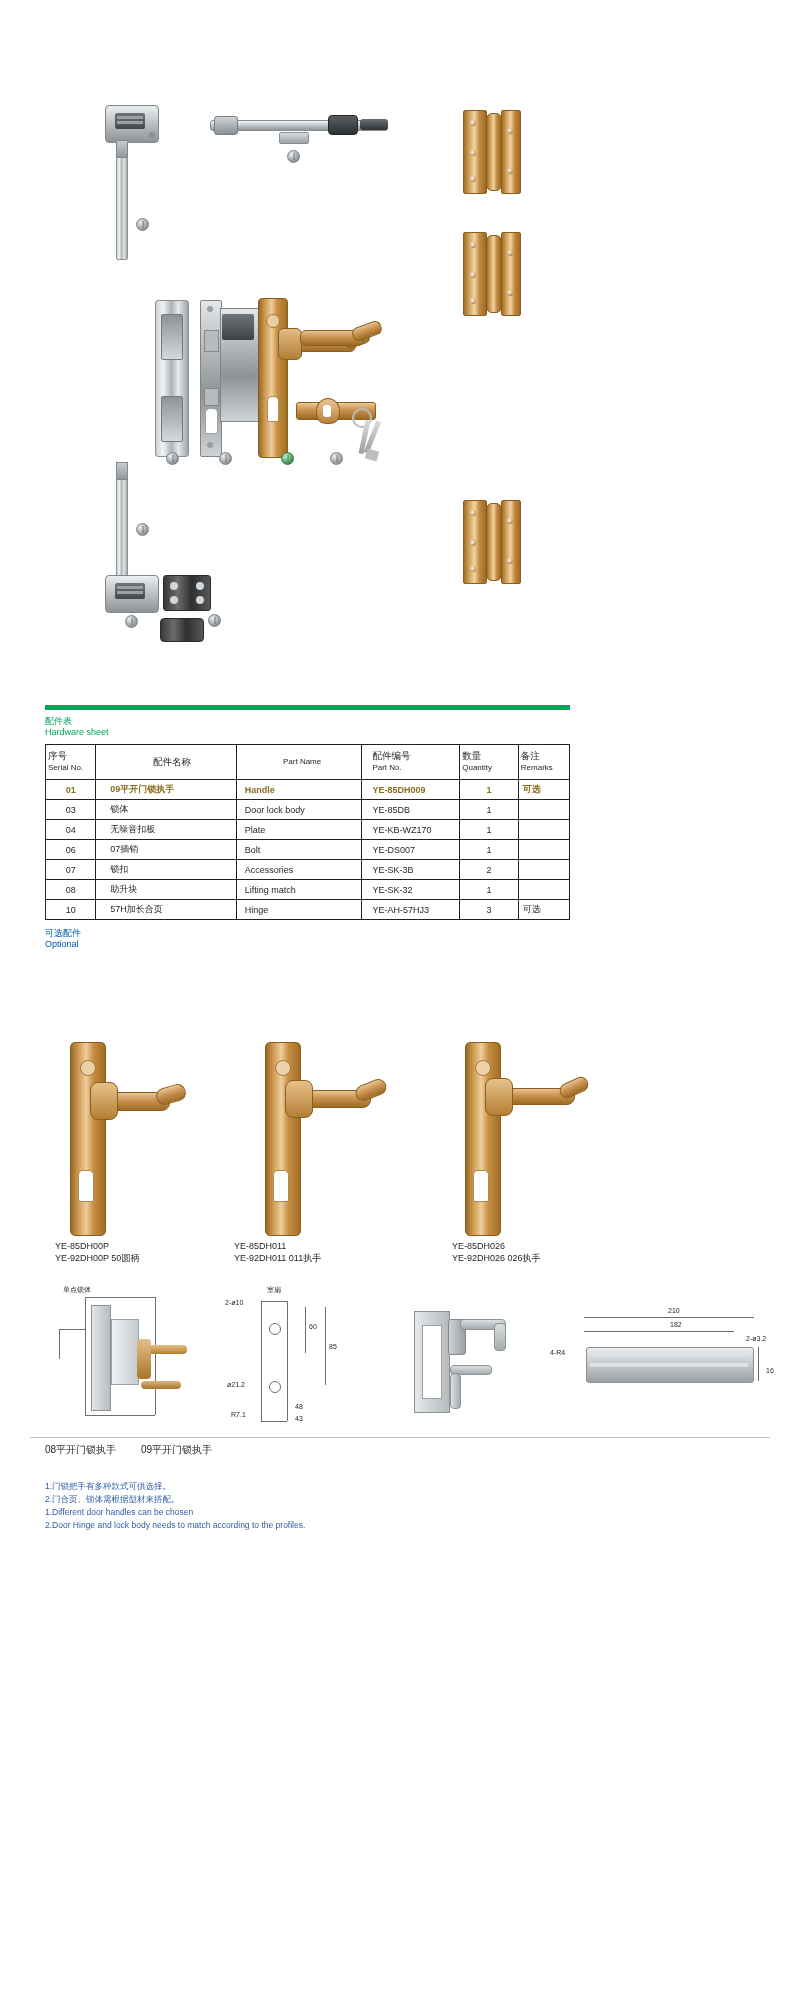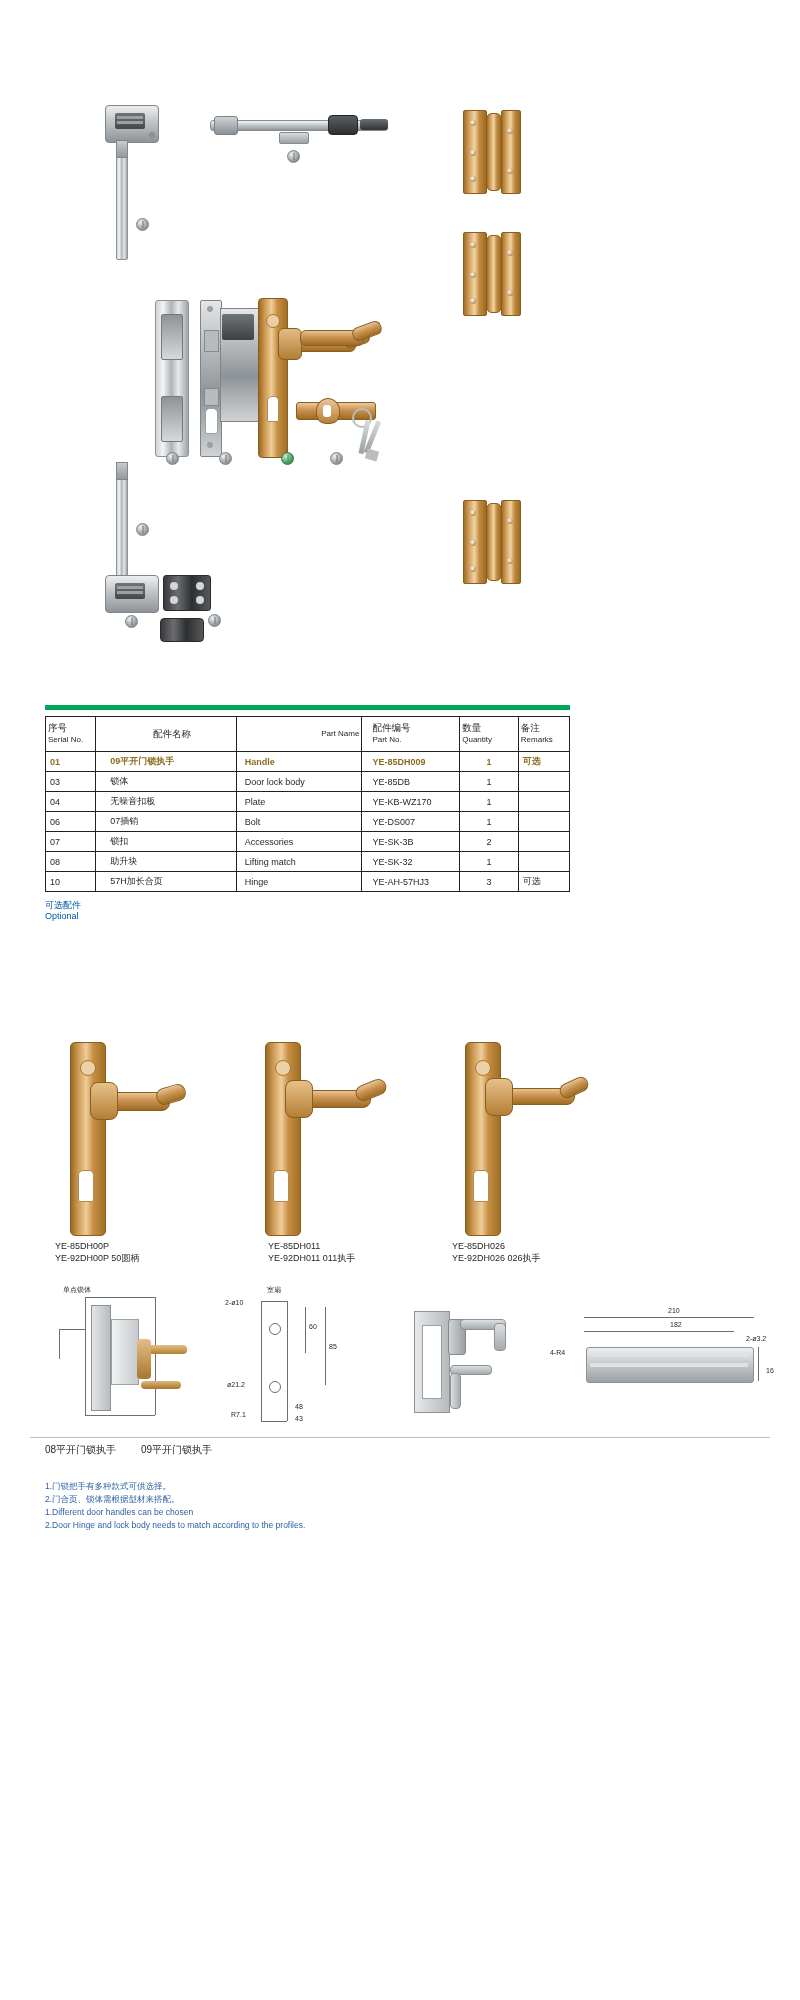--- a/index.html
+++ b/index.html
@@ -49,21 +49,21 @@
   table.hw th,table.hw td{
     border:1px solid #231f20;
     padding:3px 4px;
     vertical-align:middle;
   }
   table.hw thead th{
     text-align:left;font-weight:normal;line-height:12px;padding:5px 2px;
   }
   table.hw thead th .cn{display:block;font-size:9.5px;}
   table.hw thead th .en{display:block;font-size:8px;}
-  .col-no{width:48px;}
+  .col-no{width:48px;text-align:center;}
   .col-cn{width:150px;padding-left:14px !important;margin-top:32px;}
   .col-en{width:130px;padding-left:8px !important;}
   .col-pn{width:95px;padding-left:10px !important;}
   .col-qty{width:56px;text-align:center;}
   .col-rm{width:46px;text-align:left;}
   tr.first td{color:#8a6d1f;font-weight:bold;}
   tr.first td.col-no{font-weight:bold;}
   .opt-title{margin-top:8px;font-size:9px;line-height:11px;color:#0057a8;}
   .opt-title .cn{display:block;}
   .opt-title .en{display:block;}
@@ -253,32 +253,36 @@
       <div style="position:absolute;left:32px;top:6px;width:8px;height:8px;border-radius:50%;background:#d3d6d8;"></div>
       <div style="position:absolute;left:6px;top:20px;width:8px;height:8px;border-radius:50%;background:#d3d6d8;"></div>
       <div style="position:absolute;left:32px;top:20px;width:8px;height:8px;border-radius:50%;background:#d3d6d8;"></div>
     </div>
     <div class="part dark" style="left:160px;top:618px;width:42px;height:22px;border-radius:4px;"></div>
     <div class="screwdot" style="left:208px;top:614px;"></div>
   </div>
 
   <div class="sheet">
     <div class="sheet-bar"></div>
+    <div class="sheet-title">
+      <span class="cn">配件表</span>
+      <span class="en">Hardware sheet</span>
+    </div>
 
     <table class="hw">
       <thead>
         <tr>
           <th class="col-no">
             <span class="cn">序号</span>
             <span class="en">Serial No.</span>
           </th>
           <th class="col-cn" style="text-align:center;">
             <span class="cn">配件名称</span>
           </th>
-          <th class="col-en" style="text-align:right;border-left:none;">
+          <th class="col-en" style="text-align:center;border-left:none;">
             <span class="en">Part Name</span>
           </th>
           <th class="col-pn">
             <span class="cn">配件编号</span>
             <span class="en">Part No.</span>
           </th>
           <th class="col-qty">
             <span class="cn">数量</span>
             <span class="en">Quantity</span>
           </th>
@@ -370,21 +374,21 @@
     </div>
 
     <div class="handle-col" style="left:255px;top:20px;height:210px;">
       <div class="plate" style="left:10px;top:12px;width:34px;height:192px;border-radius:5px;"></div>
       <div class="keyhole" style="left:18px;top:140px;width:14px;height:30px;"></div>
       <div style="position:absolute;left:20px;top:30px;width:14px;height:14px;border-radius:50%;background:#ecd1a8;border:1px solid #a6782f;"></div>
       <div class="lever" style="left:38px;top:60px;width:76px;height:16px;border-radius:8px;"></div>
       <div class="lever" style="left:100px;top:52px;width:30px;height:14px;transform:rotate(-22deg);border-radius:8px;"></div>
       <div style="position:absolute;left:30px;top:50px;width:26px;height:36px;border-radius:8px;background:linear-gradient(180deg,#e7c18a,#b47f35);border:1px solid #8a5f1d;"></div>
     </div>
-    <div class="handle-caption" style="left:268px;top:230px;">
+    <div class="handle-caption" style="left:234px;top:230px;">
       <div>YE-85DH011</div>
       <div>YE-92DH011  011执手</div>
     </div>
 
     <div class="handle-col" style="left:455px;top:20px;height:210px;">
       <div class="plate" style="left:10px;top:12px;width:34px;height:192px;border-radius:5px;"></div>
       <div class="keyhole" style="left:18px;top:140px;width:14px;height:30px;"></div>
       <div style="position:absolute;left:20px;top:30px;width:14px;height:14px;border-radius:50%;background:#ecd1a8;border:1px solid #a6782f;"></div>
       <div class="lever" style="left:38px;top:58px;width:80px;height:15px;border-radius:8px;"></div>
       <div class="lever" style="left:104px;top:50px;width:28px;height:13px;transform:rotate(-25deg);border-radius:8px;"></div>

